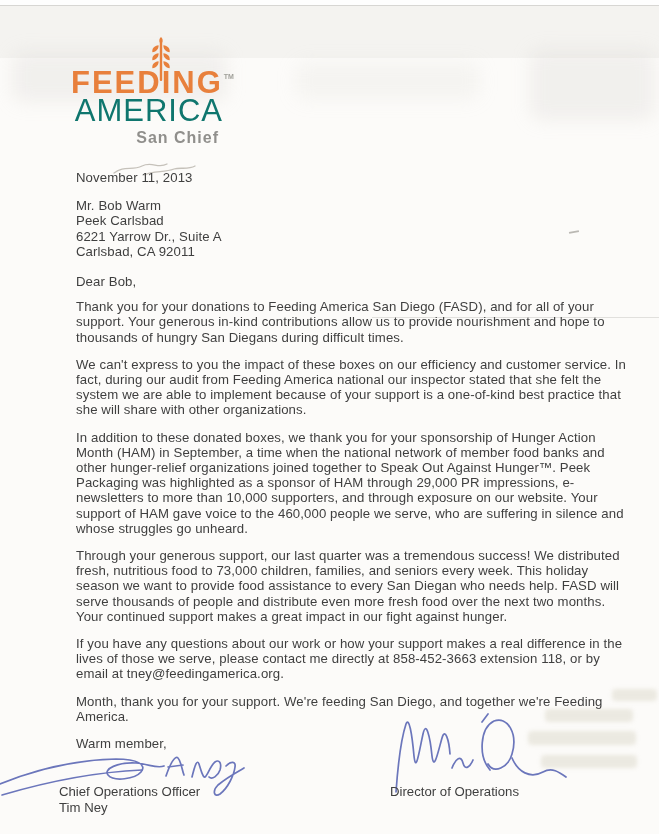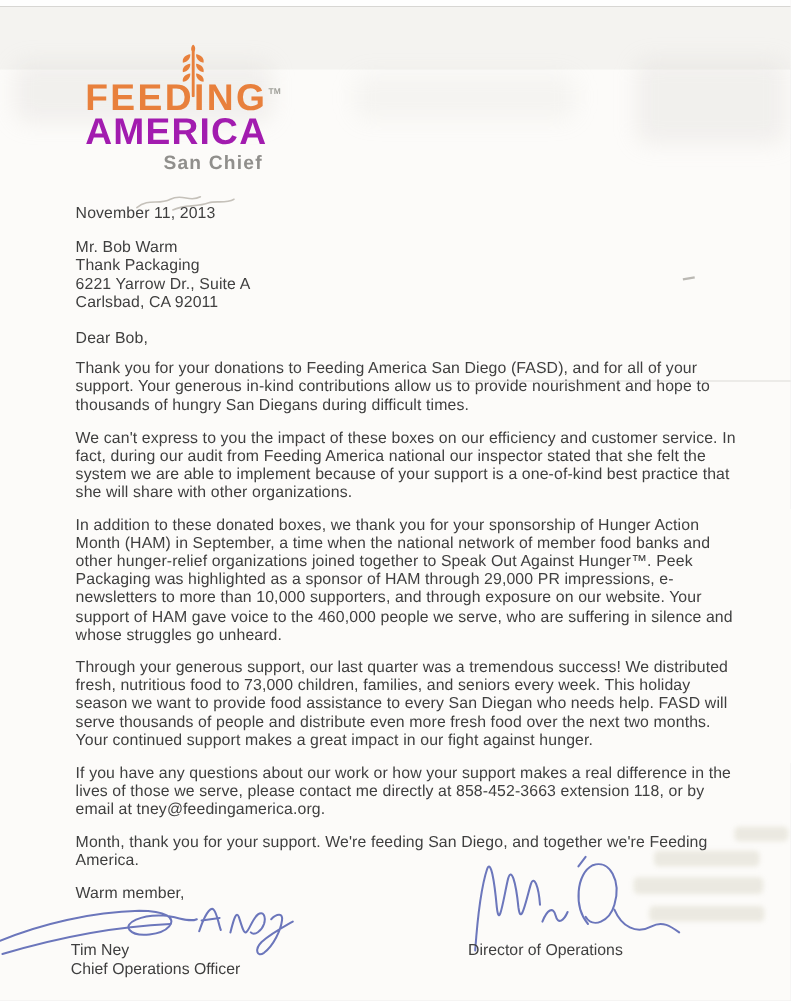--- a/index.html
+++ b/index.html
@@ -23,27 +23,27 @@
   .bleed { position:absolute; background:rgba(152,146,102,.16); filter:blur(2.2px); border-radius:4px; }
   .bleed.b0 { left:612px; top:689px; width:45px;  height:12px; }
   .bleed.b1 { left:545px; top:709px; width:88px;  height:13px; }
   .bleed.b2 { left:528px; top:731px; width:108px; height:14px; }
   .bleed.b3 { left:541px; top:755px; width:96px;  height:13px; }
 
   
   .brand { position:absolute; left:71px; top:62px; width:152px; }
   .brand-l1 { font-size:31px; font-weight:bold; color:#e8803c; letter-spacing:2px; line-height:30px; white-space:nowrap; }
   .brand-l1 sup { font-size:7px; color:#a0a09a; letter-spacing:0; vertical-align:14px; margin-left:1px; font-weight:bold; }
-  .brand-l2 { font-size:31px; font-weight:bold; color:#a21caf; letter-spacing:1px; line-height:29px; margin-top:-2px; white-space:nowrap; }
+  .brand-l2 { font-size:31px; font-weight:normal; color:#0f766e; letter-spacing:1px; line-height:29px; margin-top:-2px; white-space:nowrap;text-align:right; }
   .brand-loc { font-size:16px; font-weight:bold; color:#908f8c; letter-spacing:1px; text-align:right; padding-right:4px; margin-top:4px; }
   .wheat { position:absolute; left:149px; top:37px; }
   .scribble { position:absolute; left:112px; top:160px; }
 
   
-  .letter-body { position:absolute; left:63px; top:170px; width:557px;
+  .letter-body { position:absolute; left:76px; top:170px; width:557px;
                  font-size:13.2px; line-height:15.2px; letter-spacing:.1px; }
   .letter-body p { margin:0; }
   .date        { margin:0 0 13px 0 !important; }
   .recipient   { margin:0 0 15px 0; }
   .salutation  { margin:0 0 10px 0 !important; }
   .para        { margin:0 0 12px 0 !important; }
   .closing     { margin-top:5px !important; }
 
   
   .sig-svg { position:absolute; }
@@ -95,21 +95,21 @@
     <g fill="none" stroke="#b3aea5" stroke-width="1.3" stroke-linecap="round" opacity="0.75">
       <path d="M2,13 C12,5 20,11 30,6 C40,1 46,9 55,4"></path>
       <path d="M32,15 C42,10 52,13 62,9 C68,7 76,10 83,6"></path>
     </g>
   </svg>
 
   <main class="letter-body">
     <p class="date">November 11, 2013</p>
     <div class="recipient">
       <p>Mr. Bob Warm</p>
-      <p>Thank Packaging</p>
+      <p>Peek Carlsbad</p>
       <p>6221 Yarrow Dr., Suite A</p>
       <p>Carlsbad, CA 92011</p>
     </div>
     <p class="salutation">Dear Bob,</p>
     <p class="para">Thank you for your donations to Feeding America San Diego (FASD), and for all of your support. Your generous in-kind contributions allow us to provide nourishment and hope to thousands of hungry San Diegans during difficult times.</p>
     <p class="para">We can't express to you the impact of these boxes on our efficiency and customer service. In fact, during our audit from Feeding America national our inspector stated that she felt the system we are able to implement because of your support is a one-of-kind best practice that she will share with other organizations.</p>
     <p class="para">In addition to these donated boxes, we thank you for your sponsorship of Hunger Action Month (HAM) in September, a time when the national network of member food banks and other hunger-relief organizations joined together to Speak Out Against Hunger™. Peek Packaging was highlighted as a sponsor of HAM through 29,000 PR impressions, e-newsletters to more than 10,000 supporters, and through exposure on our website. Your support of HAM gave voice to the 460,000 people we serve, who are suffering in silence and whose struggles go unheard.</p>
     <p class="para">Through your generous support, our last quarter was a tremendous success! We distributed fresh, nutritious food to 73,000 children, families, and seniors every week. This holiday season we want to provide food assistance to every San Diegan who needs help. FASD will serve thousands of people and distribute even more fresh food over the next two months. Your continued support makes a great impact in our fight against hunger.</p>
     <p class="para">If you have any questions about our work or how your support makes a real difference in the lives of those we serve, please contact me directly at 858-452-3663 extension 118, or by email at tney@feedingamerica.org.</p>
     <p class="para">Month, thank you for your support. We're feeding San Diego, and together we're Feeding America.</p>
@@ -131,20 +131,20 @@
     <g fill="none" stroke="#5c68b5" stroke-width="1.7" stroke-linecap="round" opacity="0.9">
       <path d="M10,80 C12,52 16,24 20,12 C23,4 26,22 28,44 C30,62 33,40 37,22 C40,8 44,24 46,44 C48,60 52,40 56,26 C59,15 63,28 64,42"></path>
       <path d="M66,56 C70,46 75,43 77,51 C79,59 84,55 87,48"></path>
       <path d="M96,10 L102,2"></path>
       <path d="M104,58 C92,44 94,16 108,9 C122,4 132,22 126,42 C122,56 108,62 102,52"></path>
       <path d="M126,46 C132,60 144,67 157,60 C166,55 173,60 180,65"></path>
     </g>
   </svg>
 
   <div class="sig-block sig-left">
+    <p>Chief Operations Officer</p>
     <p>Tim Ney</p>
-    <p>Chief Operations Officer</p>
   </div>
   <div class="sig-block sig-right">
     <p>Director of Operations</p>
   </div>
 
 </div>
 
 </body></html>

